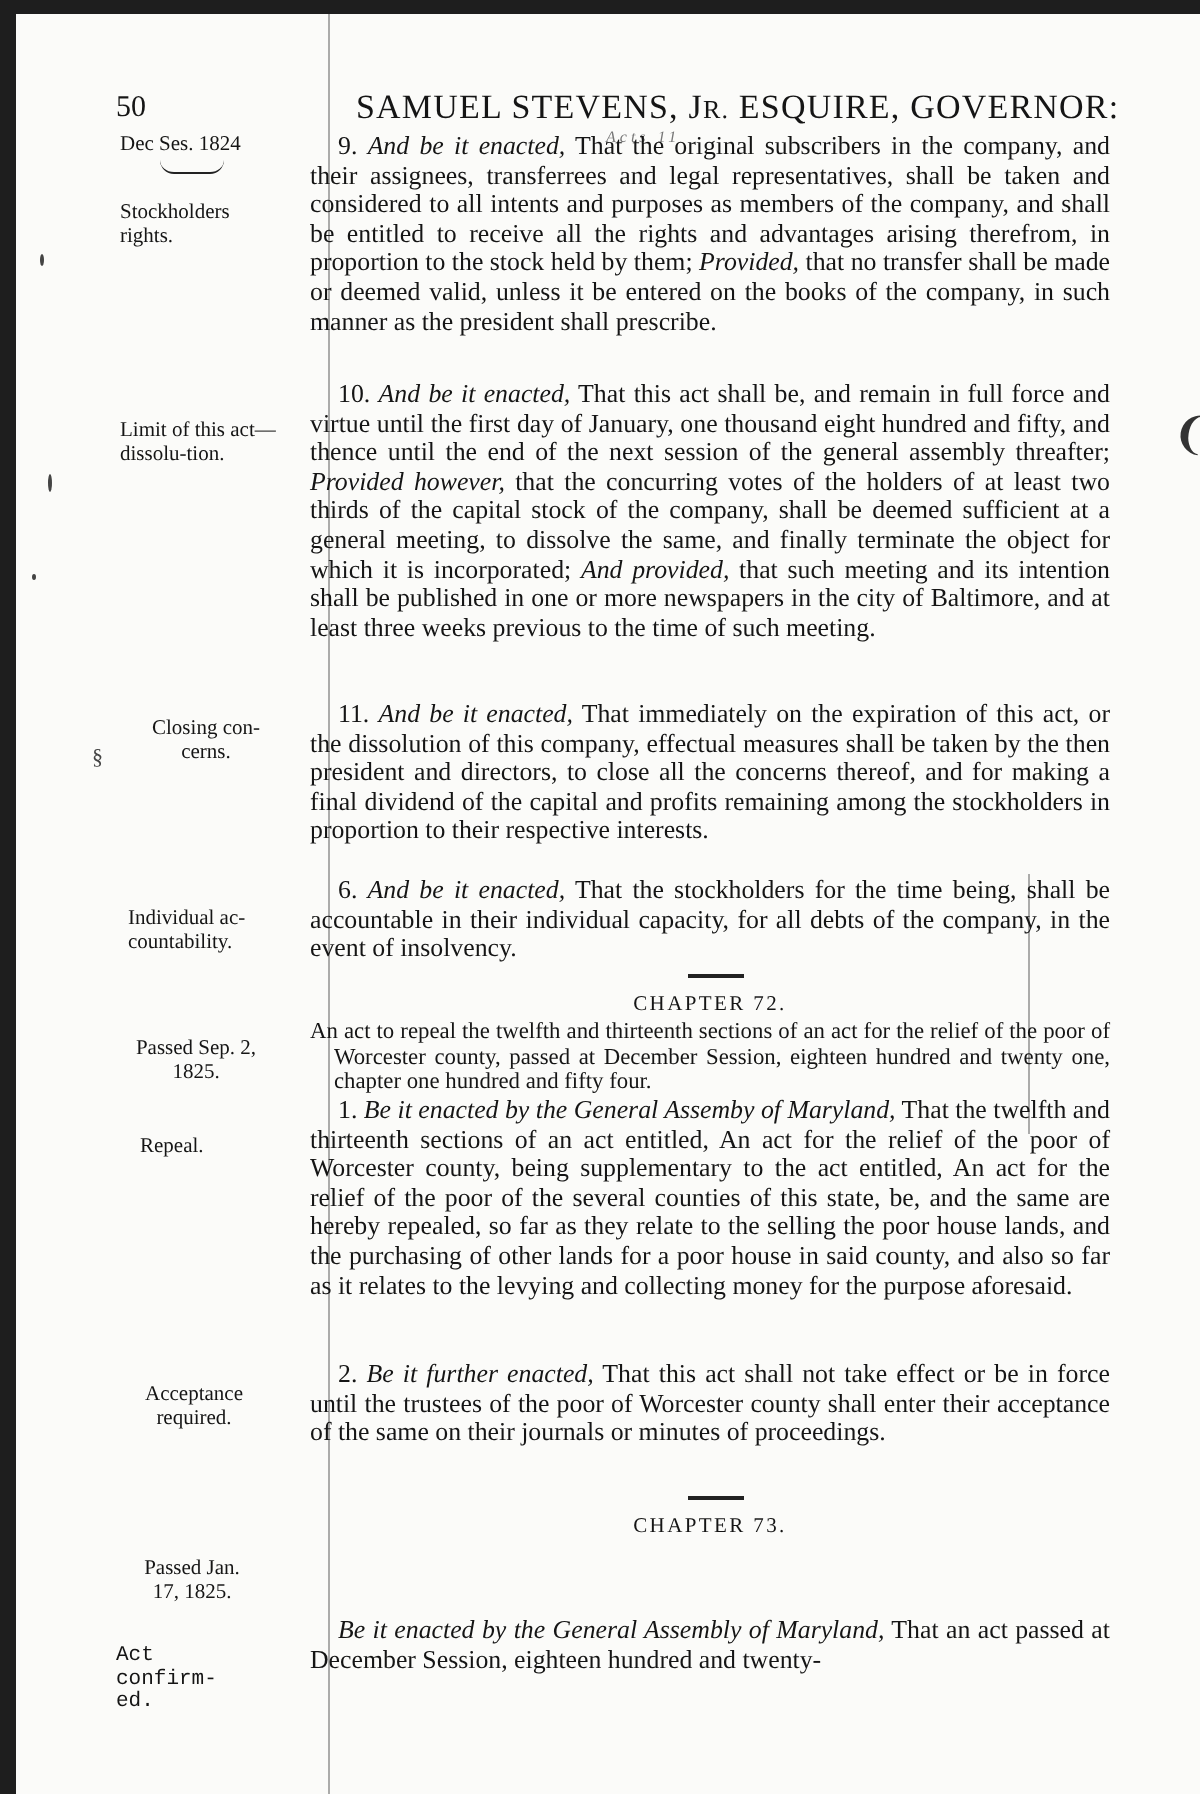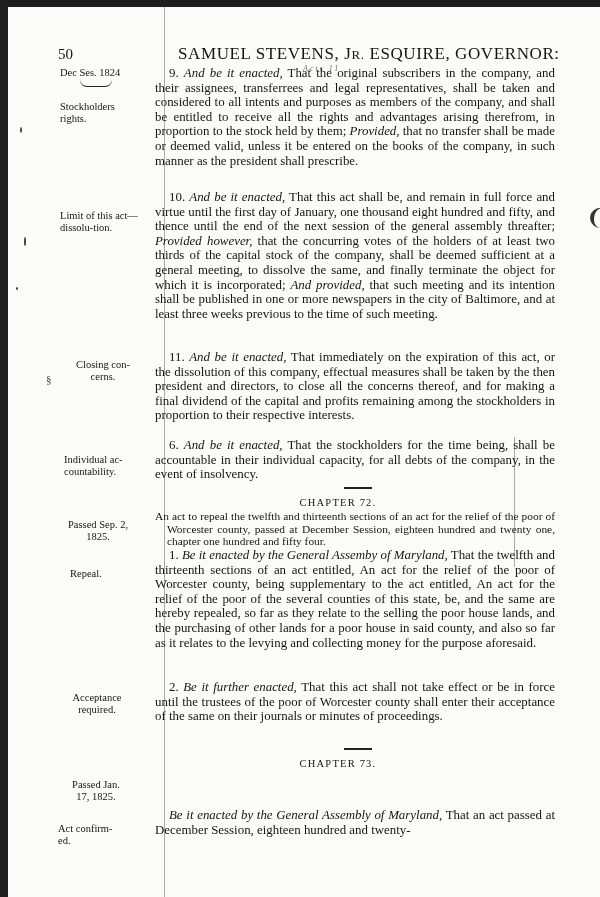--- a/index.html
+++ b/index.html
@@ -40,21 +40,21 @@
   .brace {
     display: block; width: 32px; height: 6px; margin: 1px 0 2px 20px;
     border-bottom: 1.5px solid #222; border-radius: 0 0 14px 14px;
   }
   .body-block {
     position: absolute; left: 147px; width: 400px;
     font-size: 12.9px; line-height: 14.6px; text-align: justify;
   }
   .body-block p { margin: 0; text-indent: 14px; }
   .chapter-head {
-    position: absolute; left: 130px; width: 400px; text-align: center;
+    position: absolute; left: 147px; width: 400px; text-align: center;
     font-size: 10.5px; letter-spacing: 1.2px;
   }
   .title-block {
     position: absolute; left: 147px; width: 400px;
     font-size: 11.4px; line-height: 12.6px; text-align: justify;
   }
   .title-block p { margin: 0; padding-left: 12px; text-indent: -12px; }
   .rule {
     position: absolute; height: 2px; background: #222; width: 28px;
   }
@@ -88,21 +88,21 @@
     <span class="brace"></span>
   </div>
   <div class="margin-note" style="top:94px; width:80px;">Stockholders rights.</div>
   <div class="margin-note" style="top:203px; width:80px;">Limit of this act—dissolu-tion.</div>
   <div class="margin-note right-aligned" style="top:352px; width:74px; left:58px;">Closing con-cerns.</div>
   <div class="margin-note" style="top:447px; width:78px; left:56px;">Individual ac-countability.</div>
   <div class="margin-note right-aligned" style="top:512px; width:64px; left:58px;">Passed Sep. 2, 1825.</div>
   <div class="margin-note" style="top:561px; left:62px;">Repeal.</div>
   <div class="margin-note right-aligned" style="top:685px; width:78px; left:50px;">Acceptance required.</div>
   <div class="margin-note right-aligned" style="top:772px; width:60px; left:58px;">Passed Jan. 17, 1825.</div>
-  <div class="margin-note" style="top:816px; width:62px; left:50px;">Act confirm-ed.</div>
+  <div class="margin-note" style="top:816px; width:62px; left:50px;font-family:Liberation Mono, monospace;">Act confirm-ed.</div>
 
   <div class="body-block" style="top:59px;">
     <p><span>9.</span> <i>And be it enacted,</i><span> That the original subscribers in the company, and their assignees, transferrees and legal representatives, shall be taken and considered to all intents and purposes as members of the company, and shall be entitled to receive all the rights and advantages arising therefrom, in proportion to the stock held by them; </span><i>Provided,</i><span> that no transfer shall be made or deemed valid, unless it be entered on the books of the company, in such manner as the president shall prescribe.</span></p>
   </div>
 
   <div class="body-block" style="top:183px;">
     <p><span>10.</span> <i>And be it enacted,</i><span> That this act shall be, and remain in full force and virtue until the first day of January, one thousand eight hundred and fifty, and thence until the end of the next session of the general assembly threafter; </span><i>Provided however,</i><span> that the concurring votes of the holders of at least two thirds of the capital stock of the company, shall be deemed sufficient at a general meeting, to dissolve the same, and finally terminate the object for which it is incorporated; </span><i>And provided,</i><span> that such meeting and its intention shall be published in one or more newspapers in the city of Baltimore, and at least three weeks previous to the time of such meeting.</span></p>
   </div>
 
   <div class="body-block" style="top:343px;">

